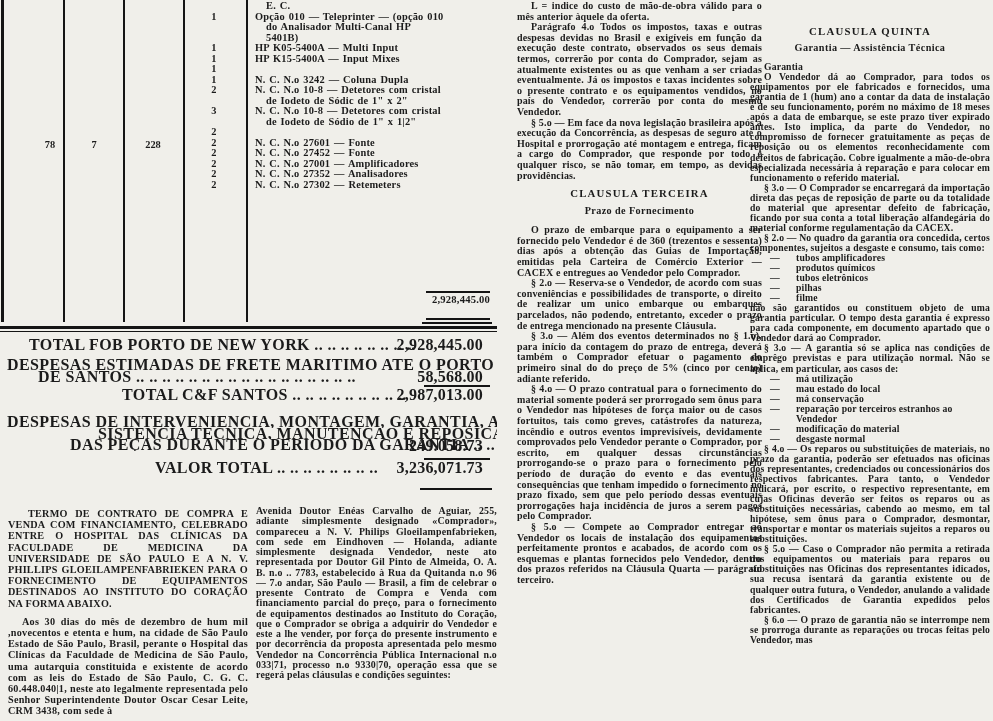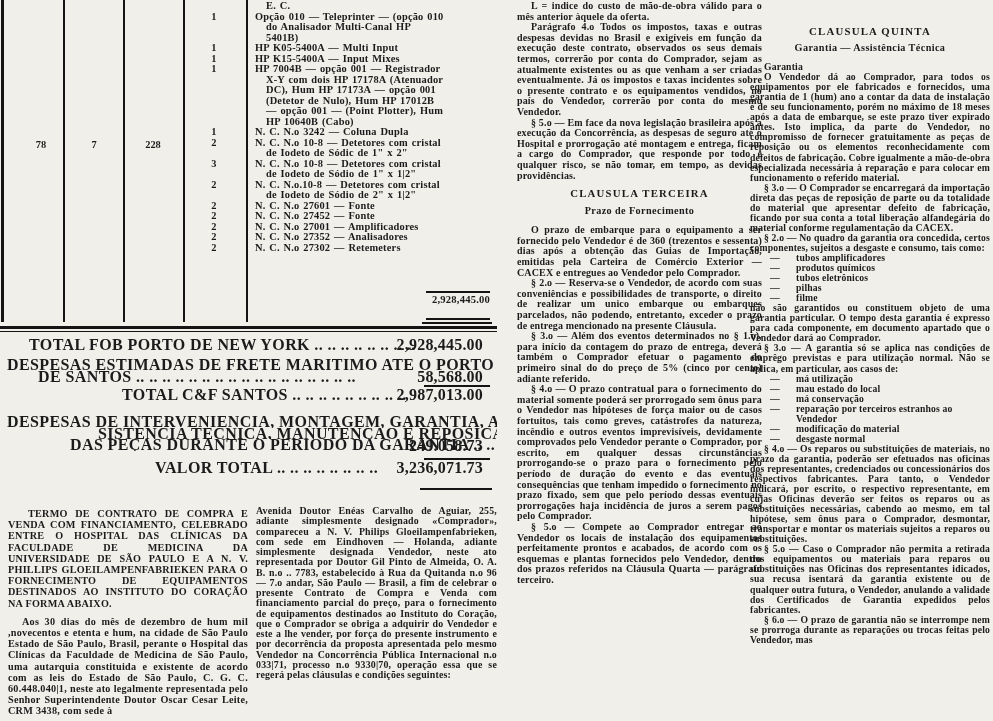--- a/index.html
+++ b/index.html
@@ -58,21 +58,21 @@
 
 <div id="page">
 
   <div id="table-region">
     <div class="vl" style="left:1px;width:3px;"></div>
     <div class="vl" style="left:63px;width:2px;"></div>
     <div class="vl" style="left:123px;width:2px;"></div>
     <div class="vl" style="left:183px;width:2px;"></div>
     <div class="vl" style="left:246px;width:2px;"></div>
 
-    <span class="marg" style="left:21px;top:139px;">78</span>
+    <span class="marg" style="left:30px;top:139px;">78</span>
     <span class="marg" style="left:74px;top:139px;">7</span>
     <span class="marg" style="left:133px;top:139px;">228</span>
 
     <div id="rows">
       <div class="trow">
         <div class="qty"></div>
         <div class="desc cont">E. C.</div>
       </div>
       <div class="trow">
         <div class="qty">1</div>
@@ -81,37 +81,35 @@
       <div class="trow">
         <div class="qty">1</div>
         <div class="desc">HP K05-5400A — Multi Input</div>
       </div>
       <div class="trow">
         <div class="qty">1</div>
         <div class="desc">HP K15-5400A — Input Mixes</div>
       </div>
       <div class="trow">
         <div class="qty">1</div>
-        <div class="desc">HP 7004B — opção 001 — Registrador X-Y com dois HP 17178A (Atenuador DC), Hum HP 17173A — opção 001 (Detetor de Nulo), Hum HP 17012B — opção 001 — (Point Plotter), Hum HP 10640B (Cabo)</div>
       </div>
       <div class="trow">
         <div class="qty">1</div>
         <div class="desc">N. C. N.o 3242 — Coluna Dupla</div>
       </div>
       <div class="trow">
         <div class="qty">2</div>
         <div class="desc">N. C. N.o 10-8 — Detetores com cristal de Iodeto de Sódic de 1" x 2"</div>
       </div>
       <div class="trow">
         <div class="qty">3</div>
         <div class="desc">N. C. N.o 10-8 — Detetores com cristal de Iodeto de Sódio de 1" x 1|2"</div>
       </div>
       <div class="trow">
         <div class="qty">2</div>
-        <div class="desc">N. C. N.o.10-8 — Detetores com cristal de Iodeto de Sódio de 2" x 1|2"</div>
       </div>
       <div class="trow">
         <div class="qty">2</div>
         <div class="desc">N. C. N.o 27601 — Fonte</div>
       </div>
       <div class="trow">
         <div class="qty">2</div>
         <div class="desc">N. C. N.o 27452 — Fonte</div>
       </div>
       <div class="trow">

